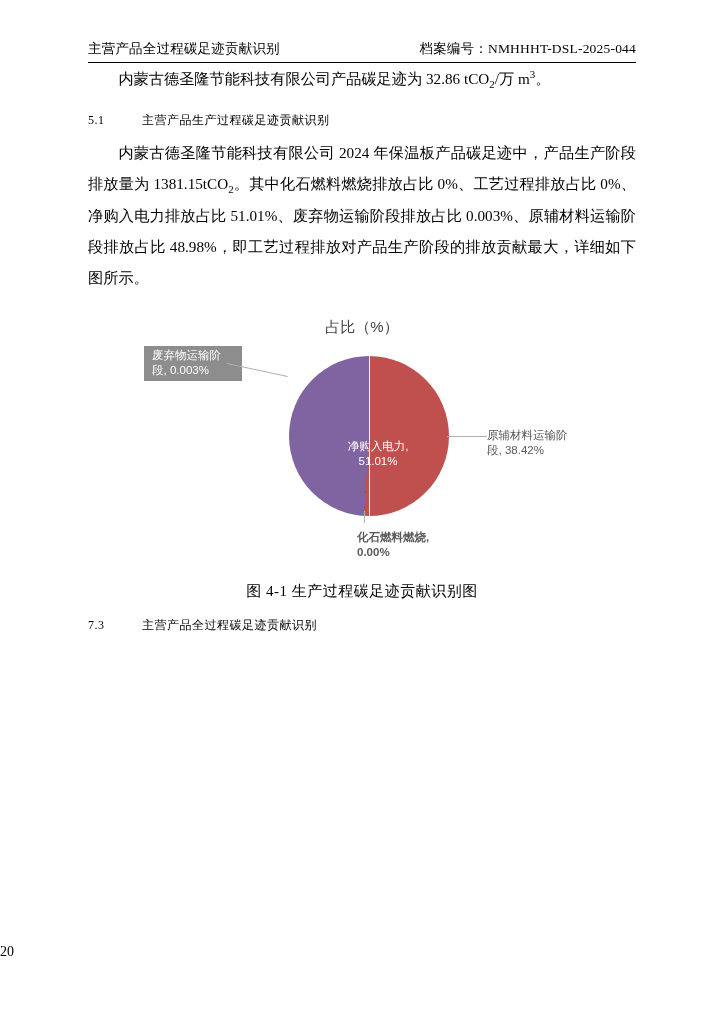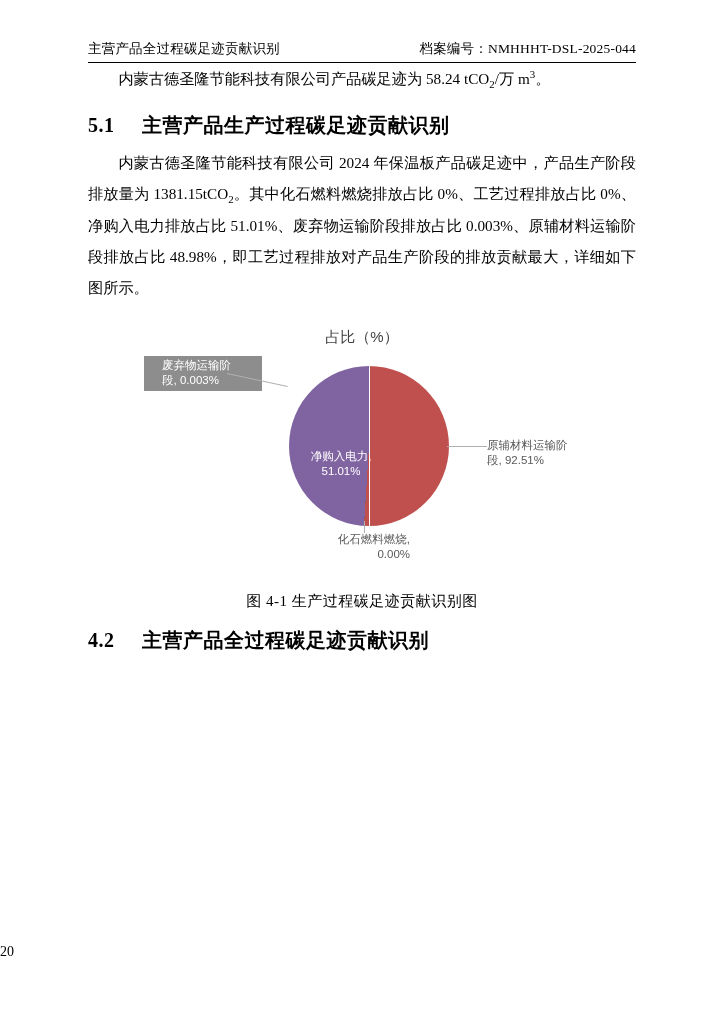--- a/index.html
+++ b/index.html
@@ -49,22 +49,22 @@
     line-height: 2.05;
     margin: 0;
     text-align: justify;
     text-justify: inter-ideograph;
     text-indent: 2em;
   }
   .first-para {
     margin-top: 18px;
   }
   h2.section {
-    font-size: 20px;
-    font-weight: bold;
+    font-size: 12px;
+    font-weight: normal;
     margin: 16px 0 8px 0;
     letter-spacing: 0.5px;
   }
   h2.section .num {
     display: inline-block;
     width: 54px;
   }
   sub {
     font-size: 0.72em;
     vertical-align: sub;
@@ -120,43 +120,45 @@
     height: 100%;
     background: #ffffff;
   }
   .pie-label-inner {
     position: absolute;
     color: #ffffff;
     font-size: 11.5px;
     line-height: 1.35;
     text-align: center;
     font-family: "Liberation Sans", sans-serif;
+    margin-left: 37px;
   }
   .lbl-power {
     left: 188px;
     top: 133px;
     width: 72px;
   }
   .lbl-fossil {
     left: 203px;
-    top: 216px;
+    top: 224px;
     width: 90px;
     color: #595959;
-    text-align: right;
+    text-align: left;
+    font-weight: bold;
   }
   .lbl-waste {
     position: absolute;
     left: 27px;
     top: 40px;
     width: 82px;
     font-size: 11.5px;
     line-height: 1.35;
     color: #ffffff;
     background: #8d8d8d;
-    padding: 2px 18px;
+    padding: 2px 8px;
     text-align: left;
     font-family: "Liberation Sans", sans-serif;
   }
   .lbl-material {
     position: absolute;
     left: 370px;
     top: 122px;
     width: 92px;
     font-size: 11.5px;
     line-height: 1.35;
@@ -193,46 +195,46 @@
 
   <div class="content">
 
     <div class="header">
       <div class="header-left">主营产品全过程碳足迹贡献识别</div>
       <div class="header-right">
         <span>档案编号：</span><span class="code">NMHHHT-DSL-2025-044</span>
       </div>
     </div>
 
-    <p class="body-text first-para"><span>内蒙古德圣隆节能科技有限公司产品碳足迹为 58.24 tCO</span><sub>2</sub><span>/万 m</span><sup>3</sup><span>。</span></p>
+    <p class="body-text first-para"><span>内蒙古德圣隆节能科技有限公司产品碳足迹为 32.86 tCO</span><sub>2</sub><span>/万 m</span><sup>3</sup><span>。</span></p>
 
     <h2 class="section"><span class="num">5.1</span><span>主营产品生产过程碳足迹贡献识别</span></h2>
 
     <p class="body-text"><span>内蒙古德圣隆节能科技有限公司 2024 年保温板产品碳足迹中，产品生产阶段排放量为 1381.15tCO</span><sub>2</sub><span>。其中化石燃料燃烧排放占比 0%、工艺过程排放占比 0%、净购入电力排放占比 51.01%、废弃物运输阶段排放占比 0.003%、原辅材料运输阶段排放占比 48.98%，即工艺过程排放对产品生产阶段的排放贡献最大，详细如下图所示。</span></p>
 
     <div class="figure-wrap">
       <div class="chart-box">
         <div class="chart-title">占比（%）</div>
 
         <div class="pie"></div>
 
         <div class="pie-label-inner lbl-power">净购入电力, 51.01%</div>
         <div class="pie-label-inner lbl-fossil">化石燃料燃烧, 0.00%</div>
 
         <div class="lbl-waste">废弃物运输阶段, 0.003%</div>
         <div class="leader leader-waste-1"></div>
 
-        <div class="lbl-material">原辅材料运输阶段, 92.51%</div>
+        <div class="lbl-material">原辅材料运输阶段, 38.42%</div>
         <div class="leader leader-material-1"></div>
         <div class="leader leader-fossil-1"></div>
       </div>
     </div>
 
     <div class="figure-caption">图 4-1  生产过程碳足迹贡献识别图</div>
 
-    <h2 class="section"><span class="num">4.2</span><span>主营产品全过程碳足迹贡献识别</span></h2>
+    <h2 class="section"><span class="num">7.3</span><span>主营产品全过程碳足迹贡献识别</span></h2>
 
 
   </div>
 
   <div class="page-number">20</div>
 
 </div>
 
 </body></html>

